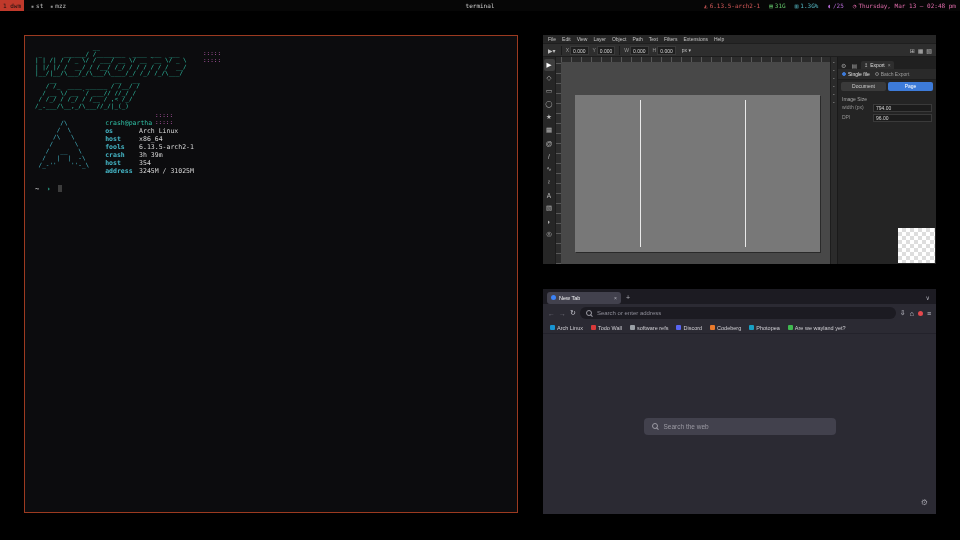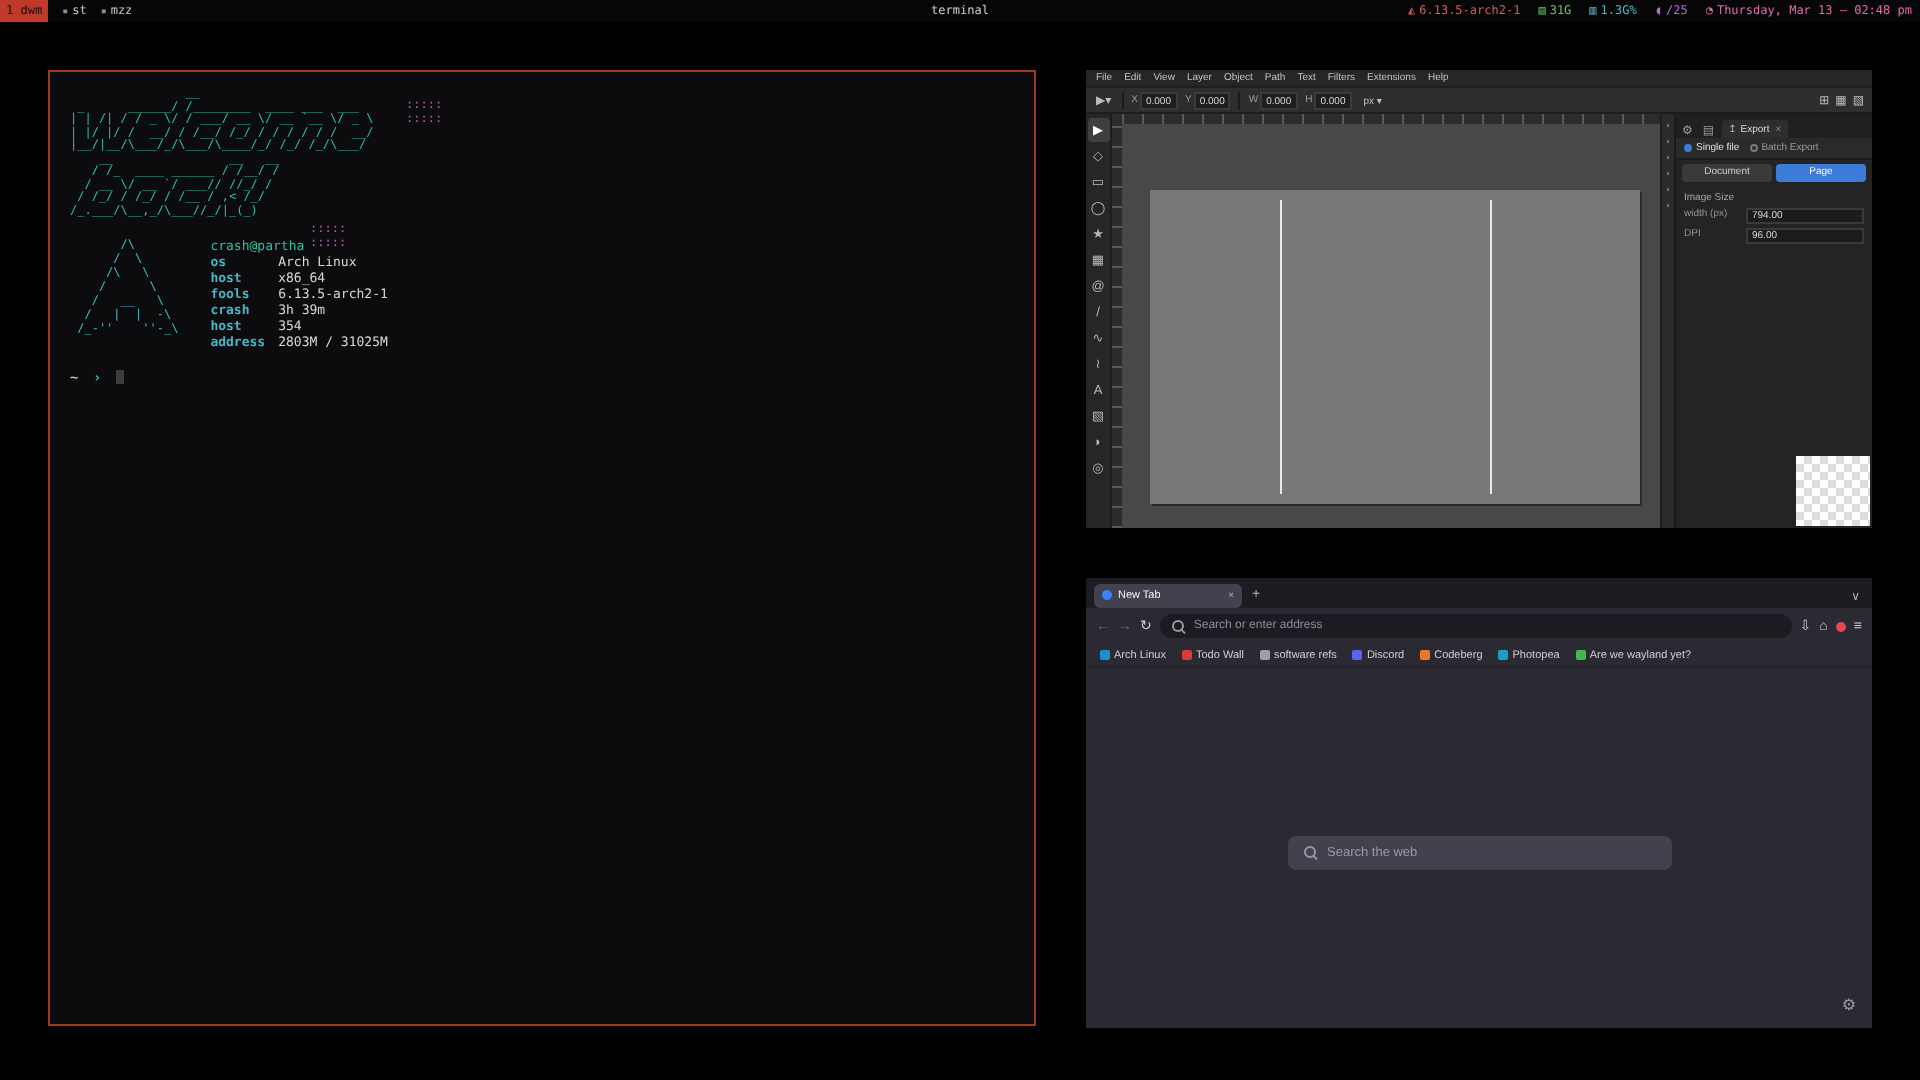--- a/index.html
+++ b/index.html
@@ -219,21 +219,21 @@
       <div>
         <span class="flabel">crash</span>
         <span class="fvalue">3h 39m</span>
       </div>
       <div>
         <span class="flabel">host</span>
         <span class="fvalue">354</span>
       </div>
       <div>
         <span class="flabel">address</span>
-        <span class="fvalue">2803M / 31025M</span>
+        <span class="fvalue">3245M / 31025M</span>
       </div>
     </div>
   </div>
   <div class="promptline mono">
     <span class="ppath">~</span>
     <span class="psym">›</span>
     <span class="cursor"></span>
   </div>
 </div>
 

